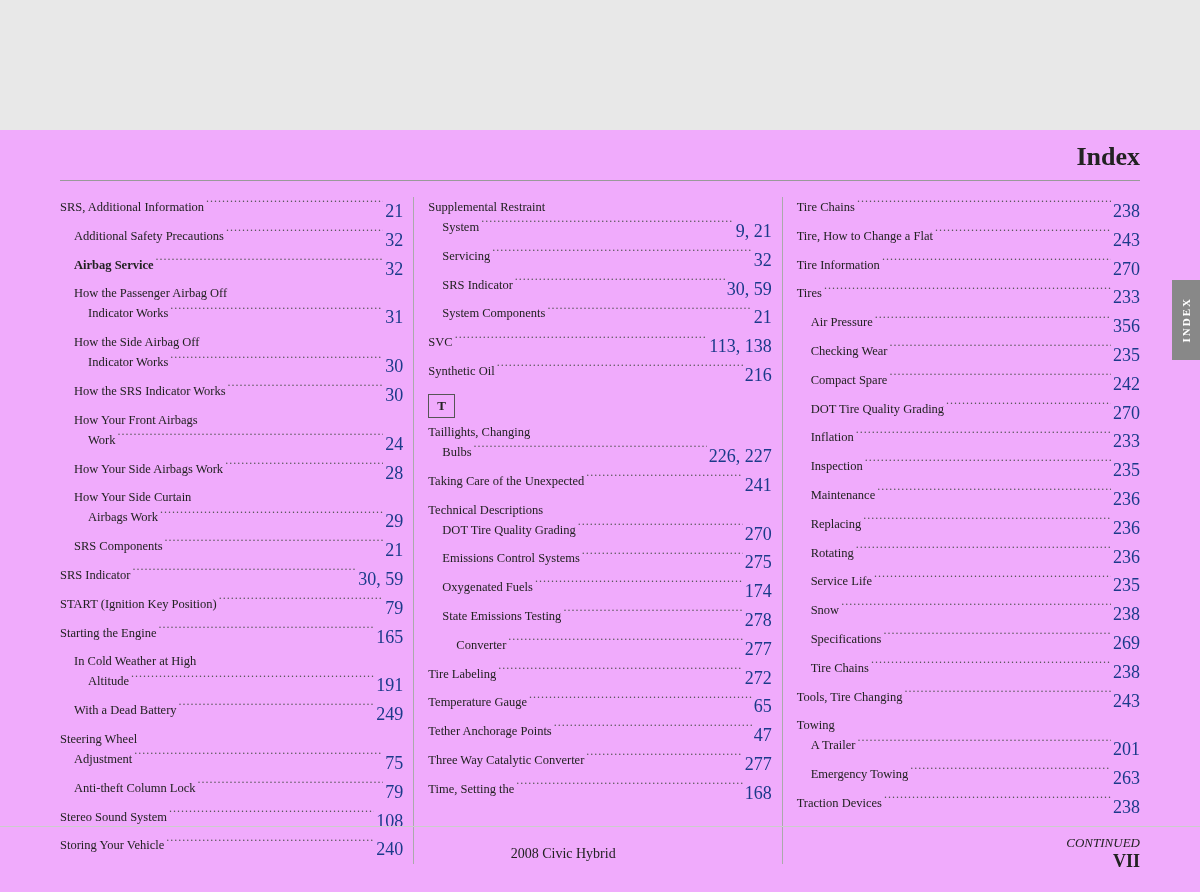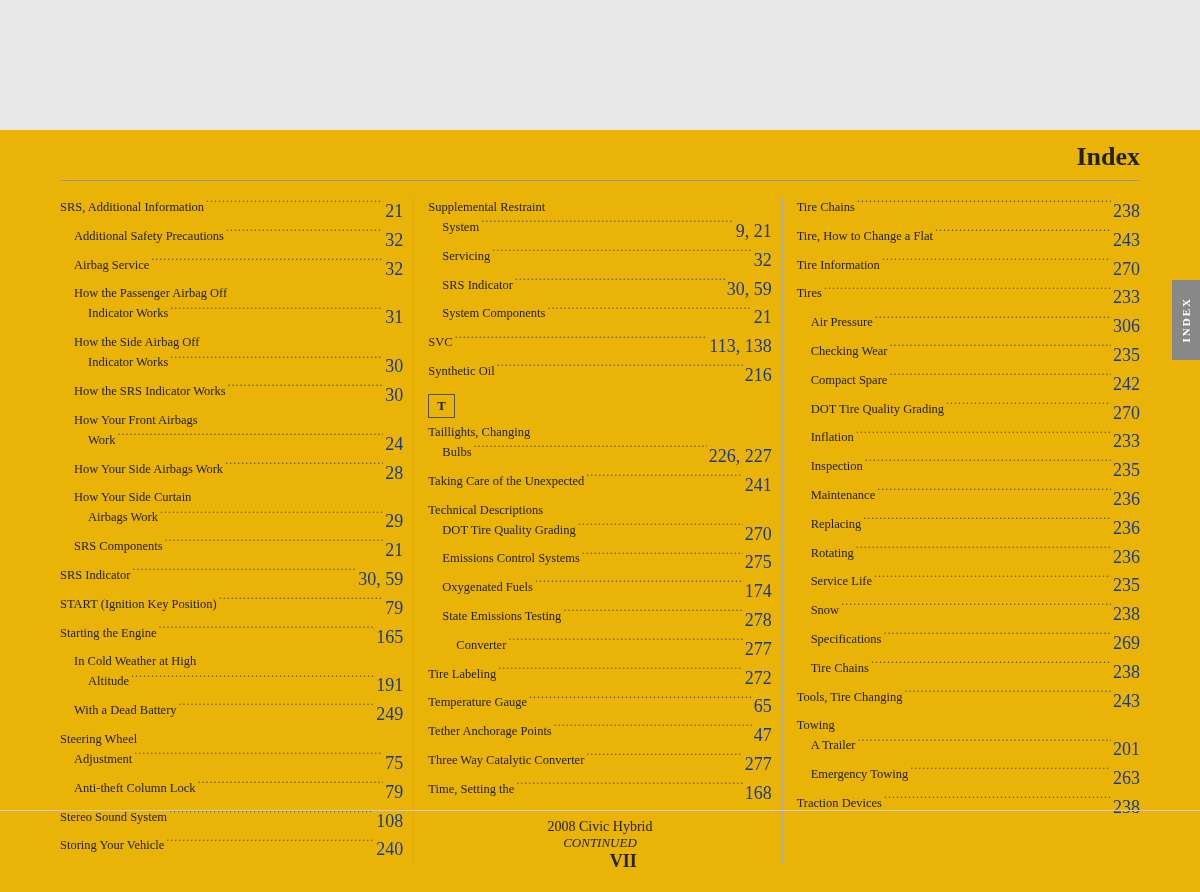--- a/index.html
+++ b/index.html
@@ -10,21 +10,21 @@
       font-family: "Times New Roman", Times, serif;
       font-size: 13px;
       color: #222;
       overflow: hidden;
       position: relative;
     }
 
     .page-container {
       width: 1200px;
       height: 892px;
-      background: #eab308;
+      background: #f0abfc;
       position: relative;
     }
 
     
     .top-gray {
       width: 100%;
       height: 130px;
       background: #e8e8e8;
     }
 
@@ -104,21 +104,20 @@
       position: absolute;
       bottom: 20px;
       left: 0;
       right: 0;
       display: flex;
       justify-content: space-between;
       align-items: center;
       padding: 0 60px;
       border-top: 1px solid #ccc;
       padding-top: 8px;
-      flex-direction: column;
     }
 
     .footer-center {
       text-align: center;
       font-size: 14px;
     }
 
     .footer-right {
       font-size: 18px;
       font-weight: bold;
@@ -189,21 +188,21 @@
         <span class="idx-label" style=";flex-shrink:0;">SRS, Additional Information</span>
         <span class="idx-dots"></span>
         <span class="idx-num">21</span>
       </div>
           <div class="idx-row">
         <span class="idx-label" style="padding-left:14px;;flex-shrink:0;">Additional Safety Precautions</span>
         <span class="idx-dots"></span>
         <span class="idx-num">32</span>
       </div>
           <div class="idx-row">
-        <span class="idx-label" style="padding-left:14px;;flex-shrink:0;">Airbag Service</span>
+        <span class="idx-label" style="padding-left:14px;;flex-shrink:0;font-weight:bold;">Airbag Service</span>
         <span class="idx-dots"></span>
         <span class="idx-num">32</span>
       </div>
           <div class="idx-row">
         <span class="idx-label" style="padding-left:14px;">How the Passenger Airbag Off</span>
       </div>
           <div class="idx-row">
         <span class="idx-label" style="padding-left:28px;;flex-shrink:0;">Indicator Works</span>
         <span class="idx-dots"></span>
         <span class="idx-num">31</span>
@@ -420,21 +419,21 @@
         <span class="idx-num">270</span>
       </div>
           <div class="idx-row">
         <span class="idx-label" style=";flex-shrink:0;">Tires</span>
         <span class="idx-dots"></span>
         <span class="idx-num">233</span>
       </div>
           <div class="idx-row">
         <span class="idx-label" style="padding-left:14px;;flex-shrink:0;">Air Pressure</span>
         <span class="idx-dots"></span>
-        <span class="idx-num">306</span>
+        <span class="idx-num">356</span>
       </div>
           <div class="idx-row">
         <span class="idx-label" style="padding-left:14px;;flex-shrink:0;">Checking Wear</span>
         <span class="idx-dots"></span>
         <span class="idx-num">235</span>
       </div>
           <div class="idx-row">
         <span class="idx-label" style="padding-left:14px;;flex-shrink:0;">Compact Spare</span>
         <span class="idx-dots"></span>
         <span class="idx-num">242</span>

